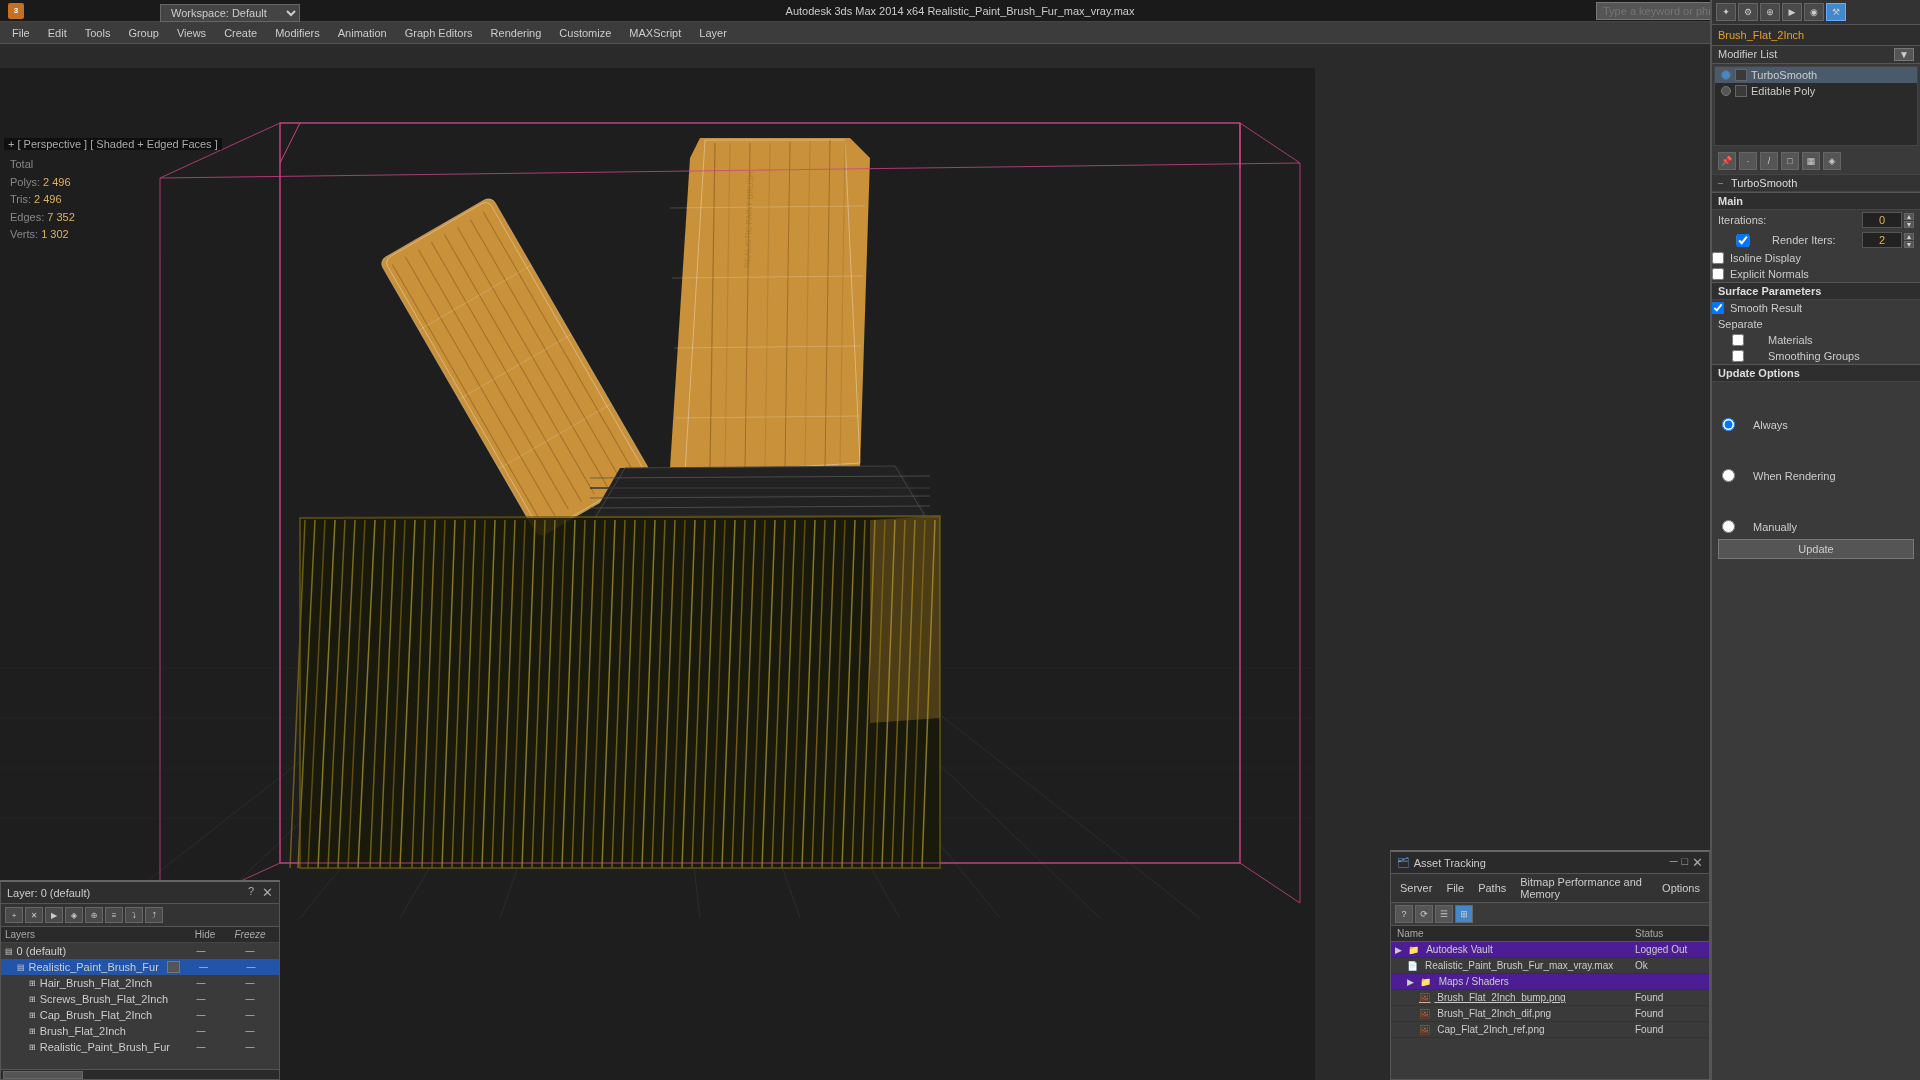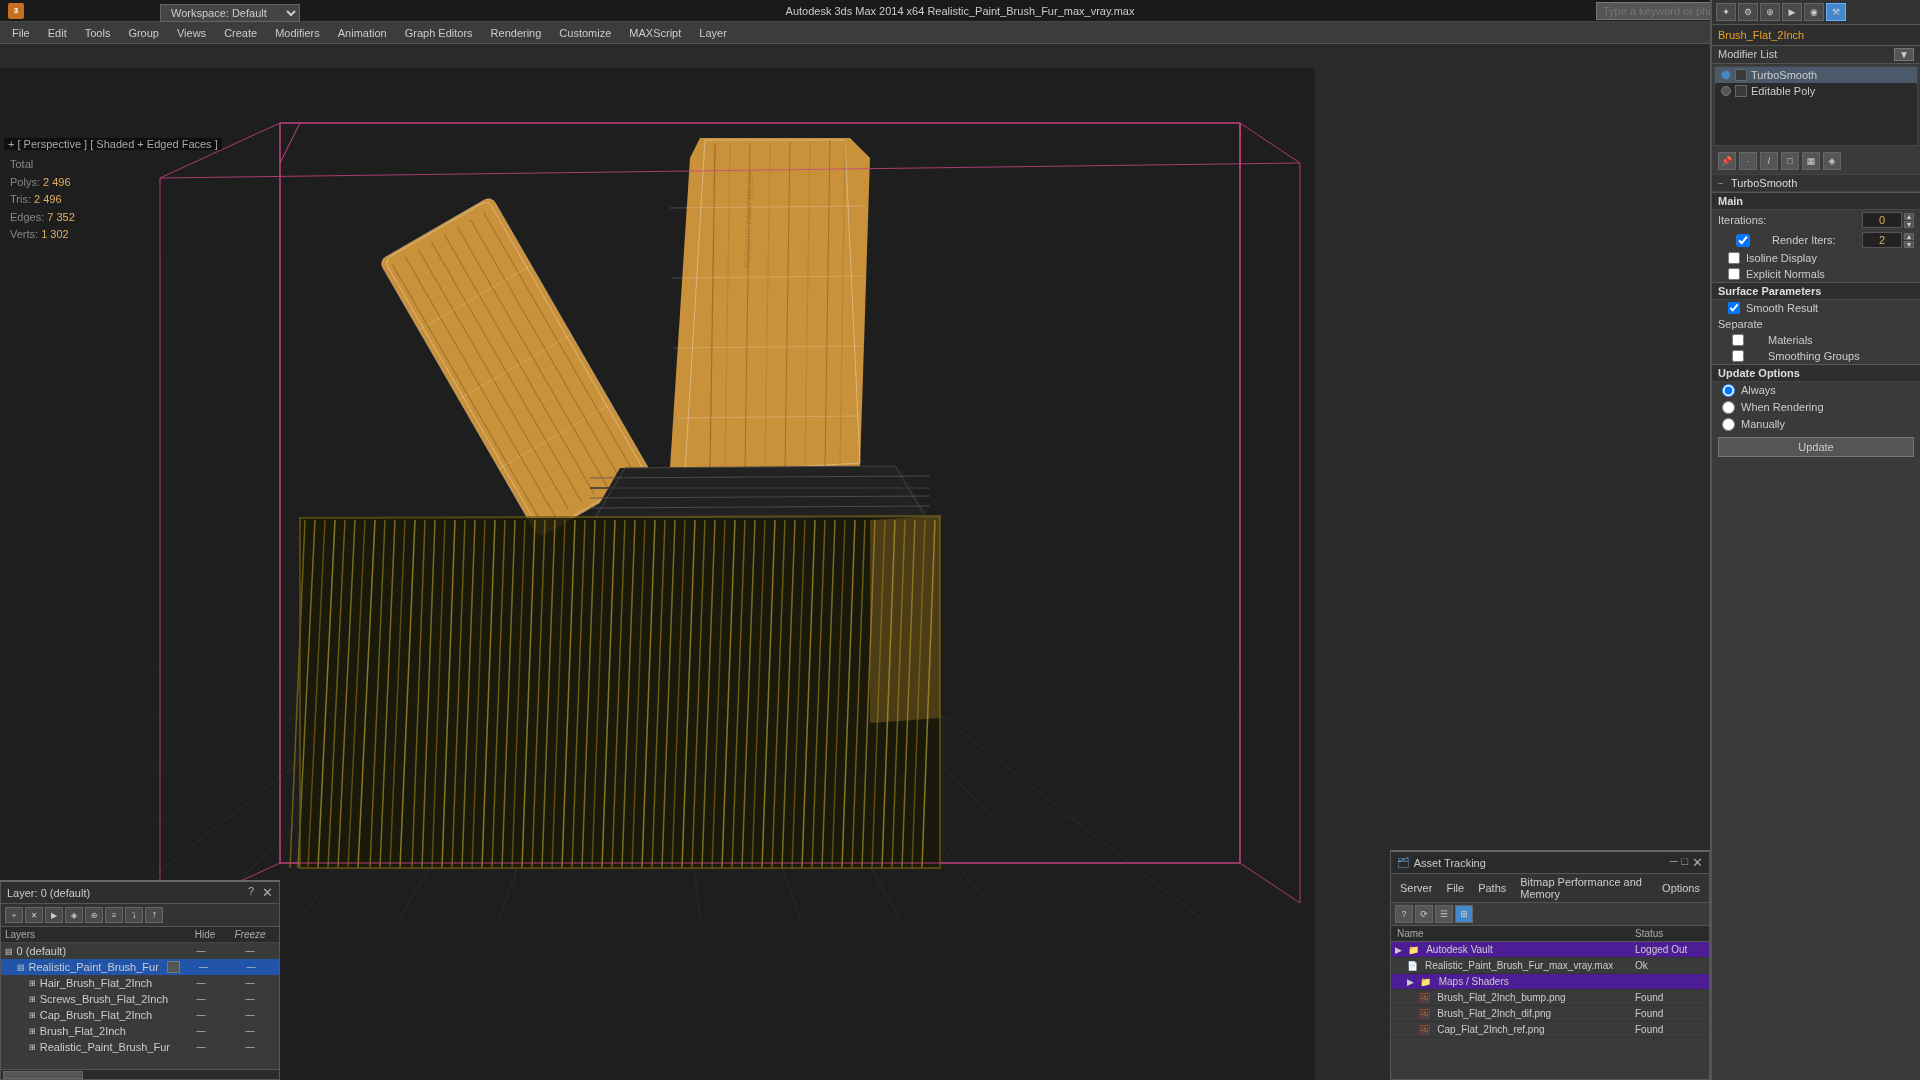--- a/index.html
+++ b/index.html
@@ -149,21 +149,21 @@
       color: #ccc;
       gap: 4px;
       cursor: pointer;
     }
     .modifier-item.selected { background: #4a5a6a; }
 
     .checkbox-row {
       display: flex;
       align-items: center;
       gap: 6px;
-      padding: 2px 16px;
+      padding: 2px 0;
       font-size: 11px;
       color: #ccc;
     }
     .checkbox-row input[type=checkbox] {
       width: 12px; height: 12px;
       cursor: pointer;
     }
 
     .input-row {
       display: flex;
@@ -207,25 +207,26 @@
       border: 1px solid #777;
       color: #ccc;
       font-size: 11px;
       padding: 3px 12px;
       cursor: pointer;
       width: calc(100% - 12px);
     }
 
     .radio-row {
       display: flex;
-      align-items: flex-start;
-      gap: 6px;
+      align-items: center;
+      gap: 18px;
       padding: 2px 10px;
       font-size: 11px;
       color: #ccc;
+      margin-top: 34px;
     }
     .radio-row input[type=radio] {
       cursor: pointer;
     }
 
     
     #layer-panel {
       position: absolute;
       bottom: 0; left: 0;
       width: 280px;
@@ -1028,21 +1029,21 @@
         <tr class="asset-row-group">
           <td style="padding-left:16px;">
             <span style="font-size:9px;margin-right:4px;">▶</span>
             <span style="font-size:9px;margin-right:4px;color:#88aa44;">📁</span>
             <span>Maps / Shaders</span>
           </td>
           <td></td>
         </tr>
 
         <tr>
-          <td style="padding-left:28px;">
+          <td style="padding-left:28px;text-decoration:underline;">
             <span style="font-size:9px;margin-right:4px;color:#cc6633;">🖼</span>
             <span>Brush_Flat_2Inch_bump.png</span>
           </td>
           <td class="status-found">Found</td>
         </tr>
 
         <tr>
           <td style="padding-left:28px;">
             <span style="font-size:9px;margin-right:4px;color:#cc6633;">🖼</span>
             <span>Brush_Flat_2Inch_dif.png</span>

